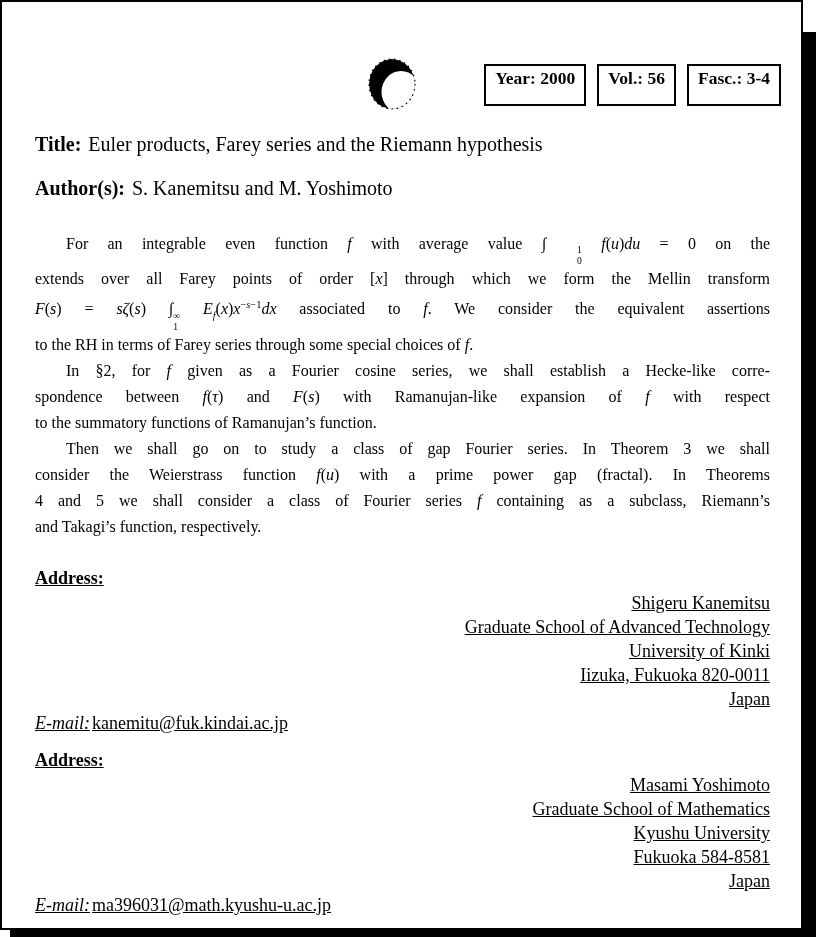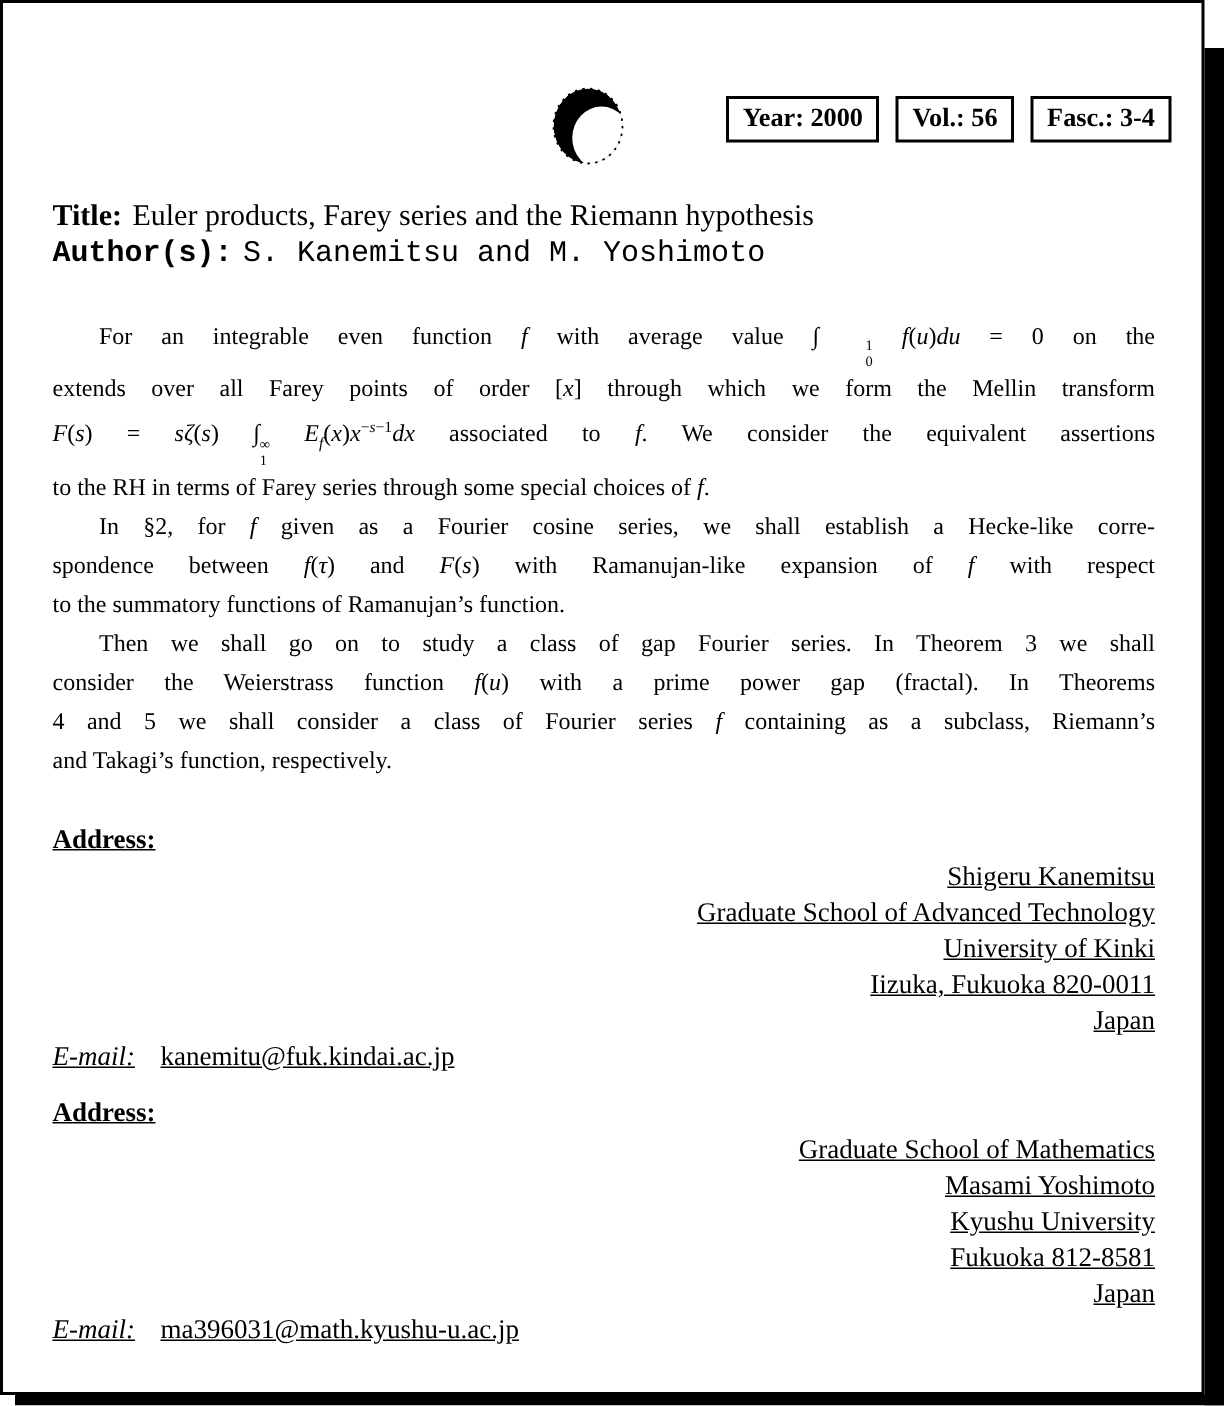--- a/index.html
+++ b/index.html
@@ -26,47 +26,47 @@
   .shadow-bottom {
     position: absolute; left: 10px; top: 930px;
     width: 806px; height: 7px; background: #000;
   }
 
   .header { position: relative; margin-top: 56px; height: 52px; }
   .logo { position: absolute; left: 333px; top: 0; width: 50px; height: 52px; }
   .badges { position: absolute; right: -11px; top: 6px; display: flex; gap: 11px; }
   .badge {
     border: 2px solid #000;
-    padding: 2px 9px 4px 9px;
+    padding: 2px 9px 15px 9px;
     font-weight: bold; font-size: 17.5px; line-height: 21px;
     white-space: nowrap;
   }
 
   .meta { margin-top: 22px; }
   .title-line, .author-line { font-size: 20px; line-height: 25px; }
   .title-line b, .author-line b { margin-right: 7px; }
-  .author-line { margin-top: 0; font-family: Liberation Mono, monospace; }
+  .author-line { margin-top: 19px; }
 
   .abstract { margin-top: 30px; font-size: 16px; }
   .abs-line { line-height: 26px; text-align: justify; text-align-last: justify; }
   .abs-line.last { text-align-last: left; }
   .abs-line.indent { text-indent: 31px; }
   sub, sup { font-size: 0.65em; }
   .ss {
     display: inline-flex; flex-direction: column; align-items: flex-start;
     vertical-align: -0.45em; font-size: 0.6em; line-height: 1.1; font-style: normal;
   }
 
   .address { margin-top: 26px; font-size: 18px; text-decoration: underline; }
   .address + .address { margin-top: 13px; }
   .addr-heading { font-weight: bold; line-height: 25px; }
   .addr-line { line-height: 24px; text-align: right; }
   .email-line { line-height: 24px; }
   .email-label { font-style: italic; text-align: right; }
-  .email { margin-left: 17px; text-align: center; }
+  .email { margin-left: 2px; text-align: center; }
 </style>
 </head>
 <body>
 
 <div class="page">
 
   <div class="header">
     <div class="logo">
       <svg width="50" height="52" viewBox="0 0 50 52">
         <defs>
@@ -124,24 +124,24 @@
     <div class="addr-line">University of Kinki</div>
     <div class="addr-line">Iizuka, Fukuoka 820-0011</div>
     <div class="addr-line">Japan</div>
     <div class="email-line">
       <span class="email-label">E-mail:</span><span class="email">kanemitu@fuk.kindai.ac.jp</span>
     </div>
   </div>
 
   <div class="address">
     <div class="addr-heading">Address:</div>
+    <div class="addr-line">Masami Yoshimoto</div>
     <div class="addr-line">Graduate School of Mathematics</div>
-    <div class="addr-line">Masami Yoshimoto</div>
     <div class="addr-line">Kyushu University</div>
-    <div class="addr-line">Fukuoka 812-8581</div>
+    <div class="addr-line">Fukuoka 584-8581</div>
     <div class="addr-line">Japan</div>
     <div class="email-line">
       <span class="email-label">E-mail:</span><span class="email">ma396031@math.kyushu-u.ac.jp</span>
     </div>
   </div>
 
 </div>
 
 <div class="shadow-right"></div>
 <div class="shadow-bottom"></div>

